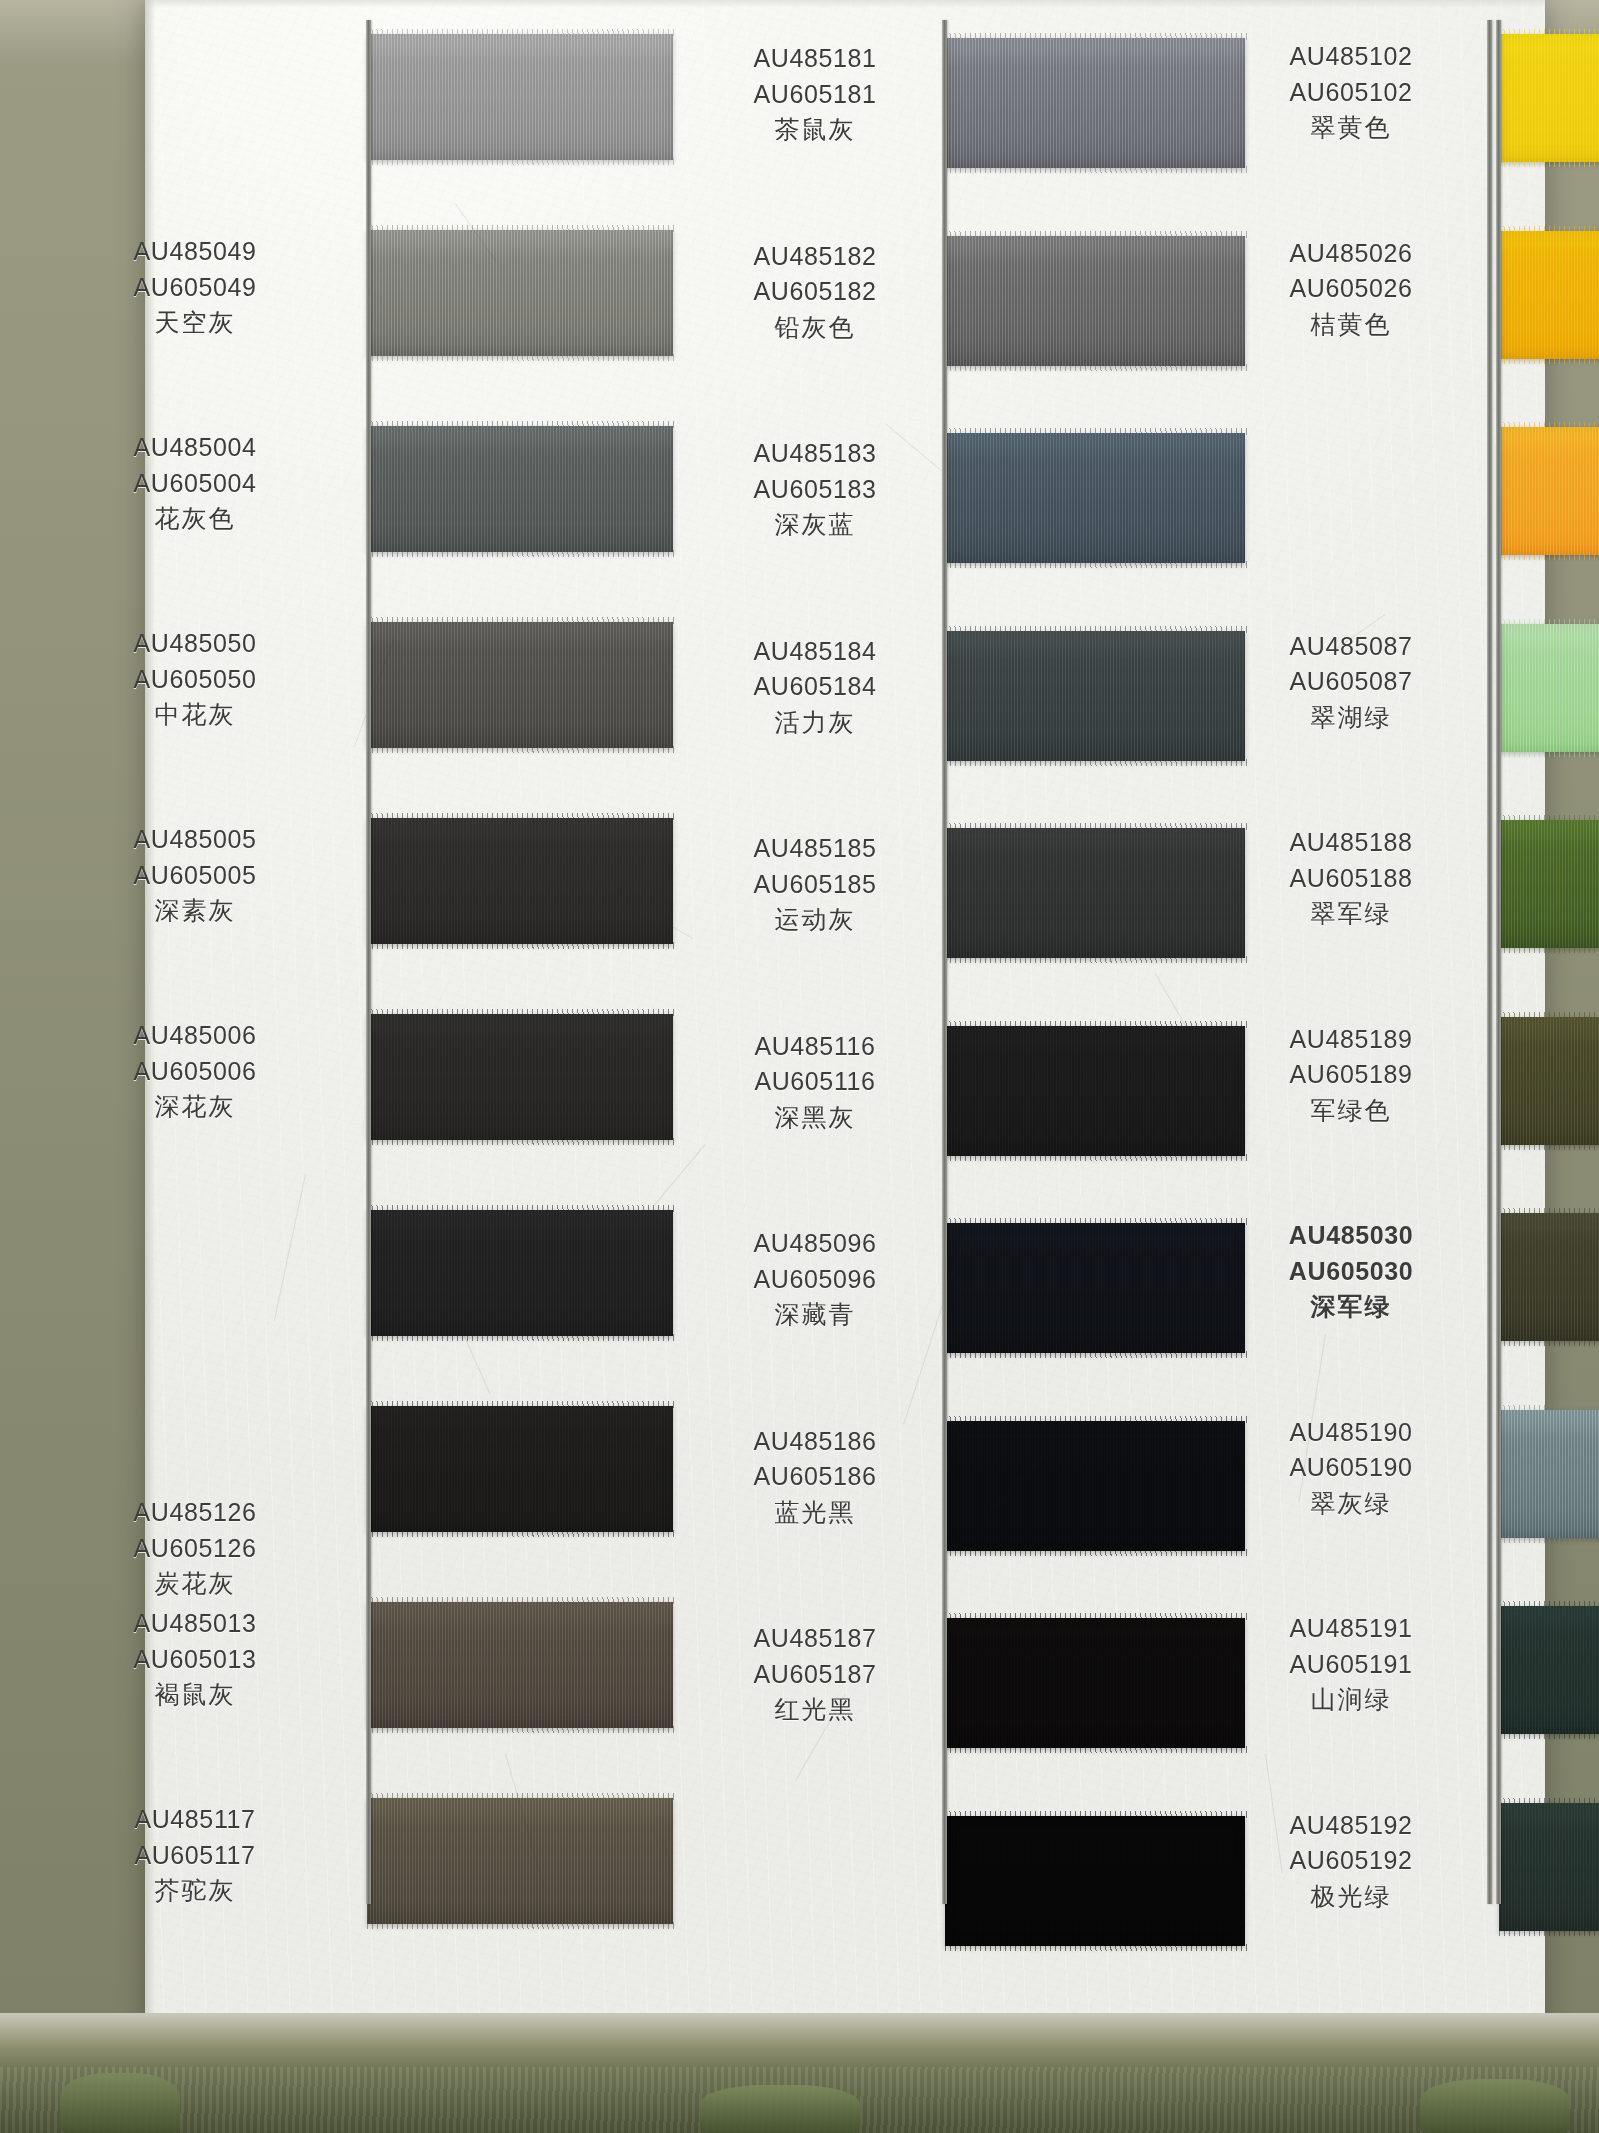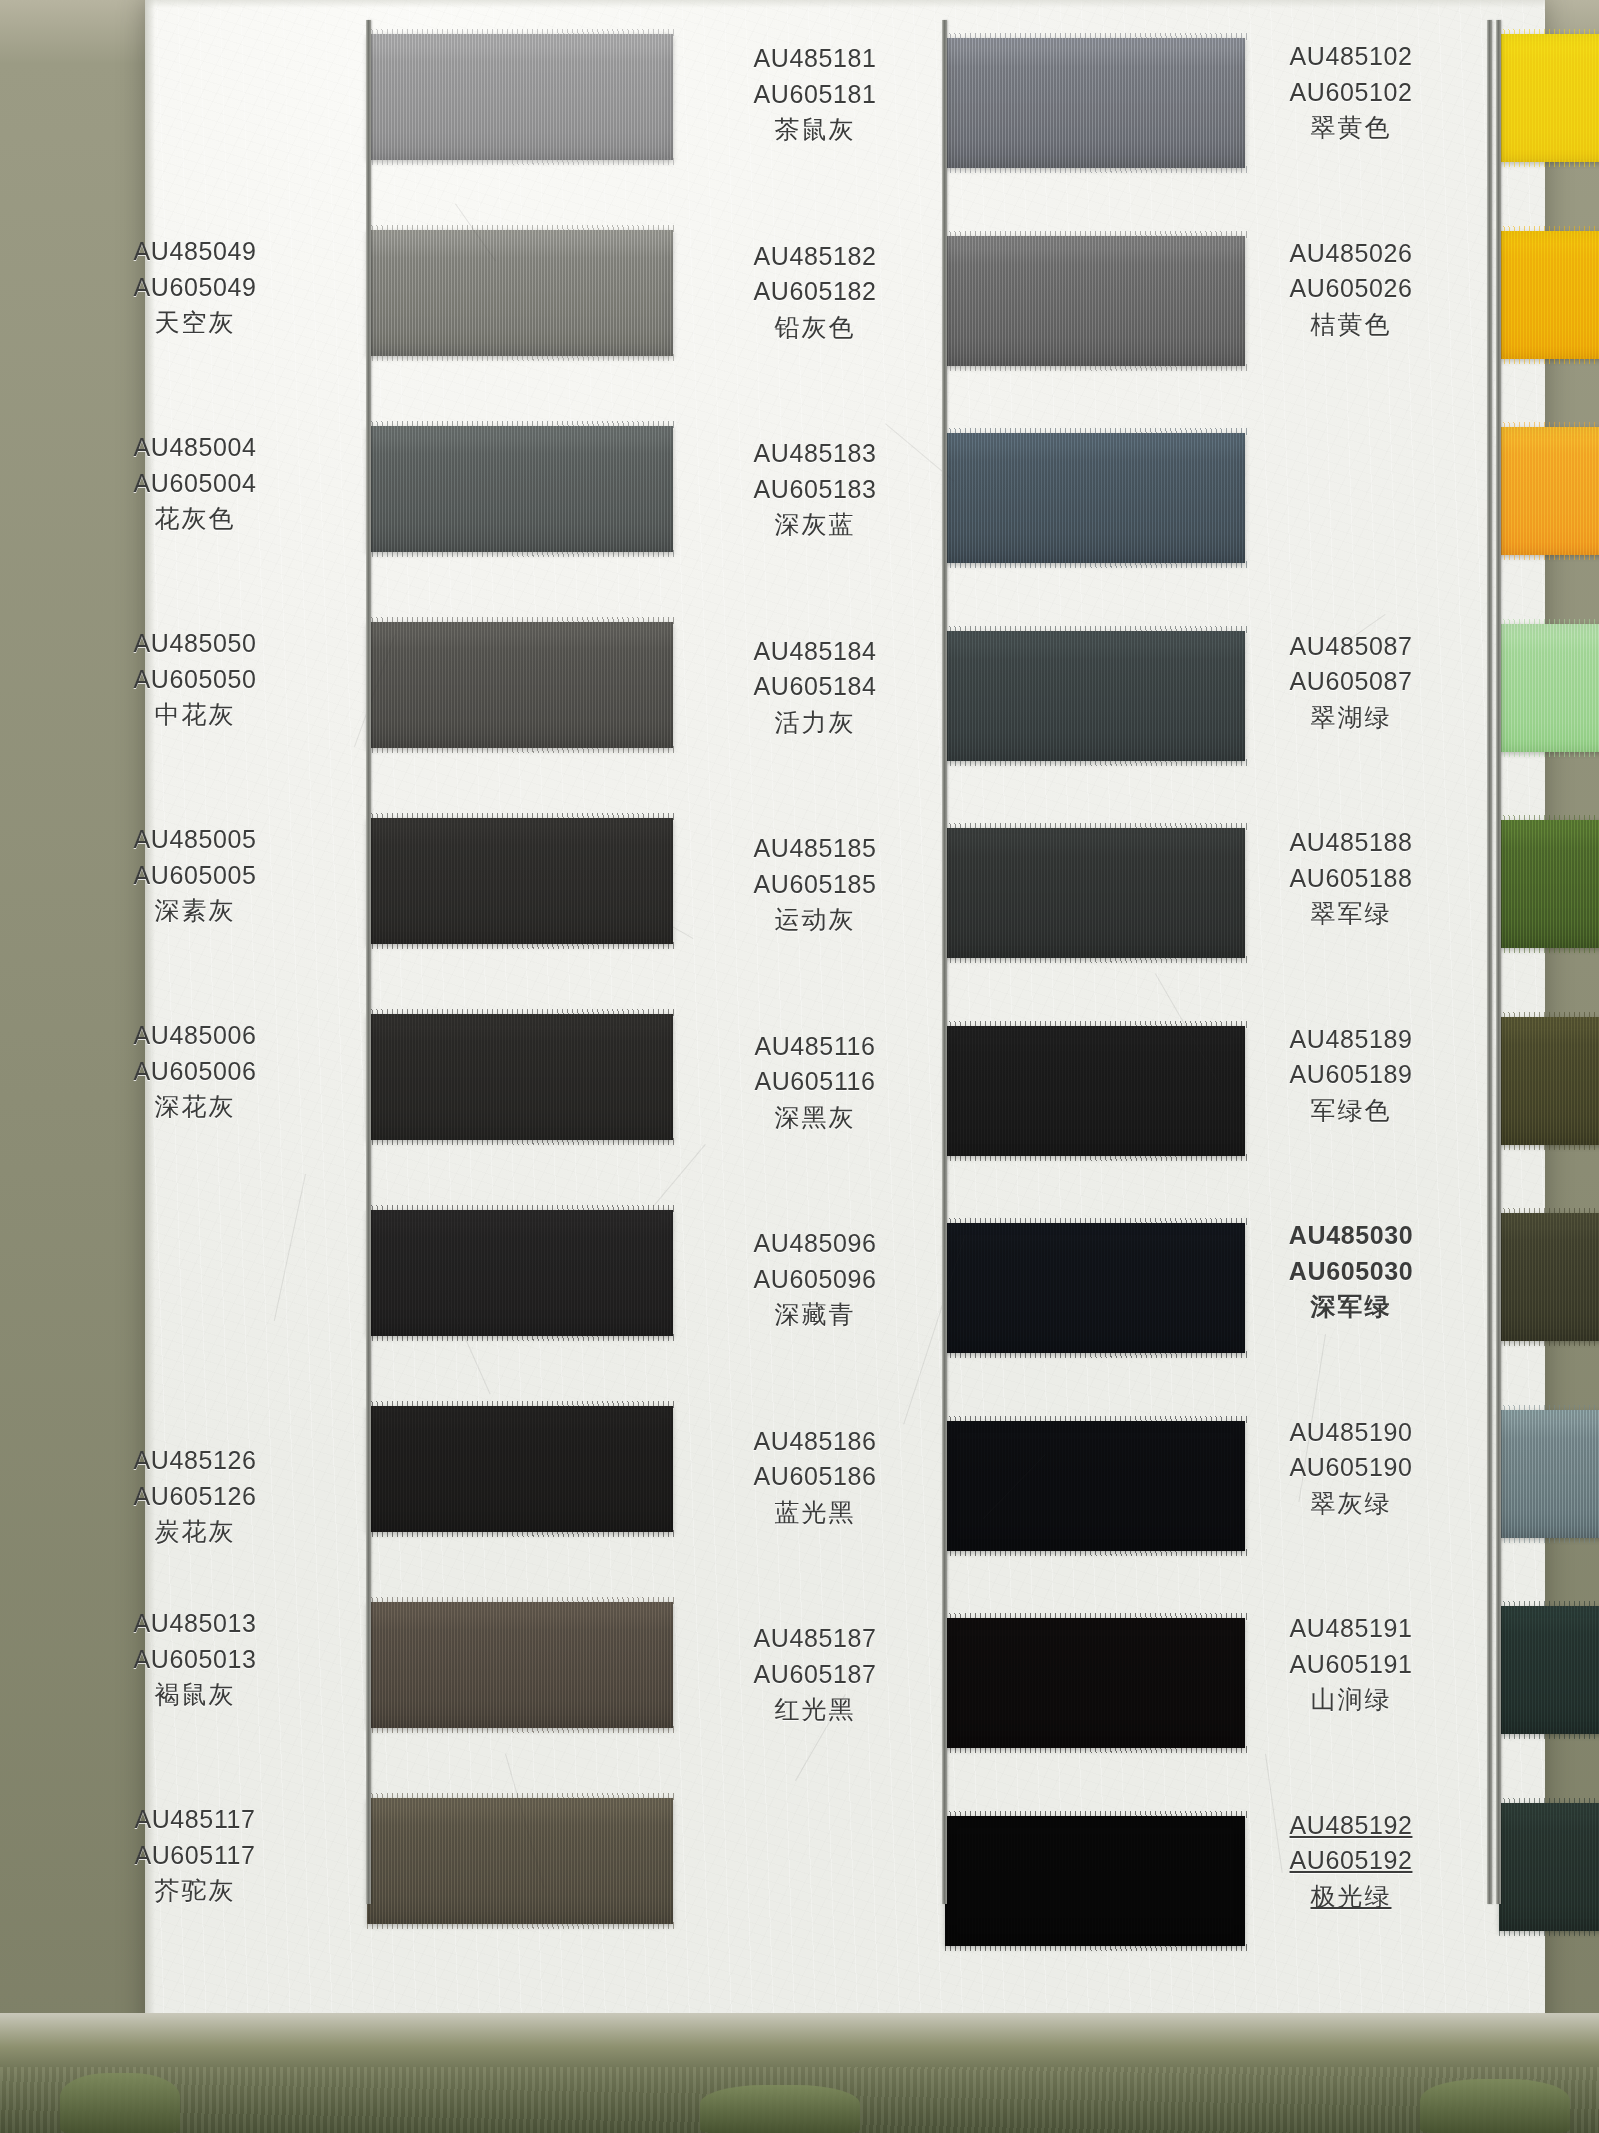--- a/index.html
+++ b/index.html
@@ -176,21 +176,21 @@
           <div class="label" style="top: 828px;">
             <div class="code">AU485005</div>
             <div class="code">AU605005</div>
             <div class="cn">深素灰</div>
           </div>
           <div class="label" style="top: 1024px;">
             <div class="code">AU485006</div>
             <div class="code">AU605006</div>
             <div class="cn">深花灰</div>
           </div>
-          <div class="label" style="top: 1449px;">
+          <div class="label" style="top: 1501px;">
             <div class="code">AU485126</div>
             <div class="code">AU605126</div>
             <div class="cn">炭花灰</div>
           </div>
           <div class="label" style="top: 1612px;">
             <div class="code">AU485013</div>
             <div class="code">AU605013</div>
             <div class="cn">褐鼠灰</div>
           </div>
           <div class="label" style="top: 1808px;">
@@ -372,21 +372,21 @@
           <div class="label" style="top: 1420.5px;">
             <div class="code">AU485190</div>
             <div class="code">AU605190</div>
             <div class="cn">翠灰绿</div>
           </div>
           <div class="label" style="top: 1617px;">
             <div class="code">AU485191</div>
             <div class="code">AU605191</div>
             <div class="cn">山涧绿</div>
           </div>
-          <div class="label" style="top: 1813.5px; text-decoration: underline;">
+          <div class="label" style="top: 1813.5px;">
             <div class="code">AU485192</div>
             <div class="code">AU605192</div>
             <div class="cn">极光绿</div>
           </div>
         </div>
       <div class="strip">
         <div class="spine"></div>
       <div class="swatch" style="top: 40px; height: 128px; background: rgb(240, 209, 18); color: rgb(240, 209, 18);">
             <span class="fray t"></span>
             <span class="fray b"></span>

